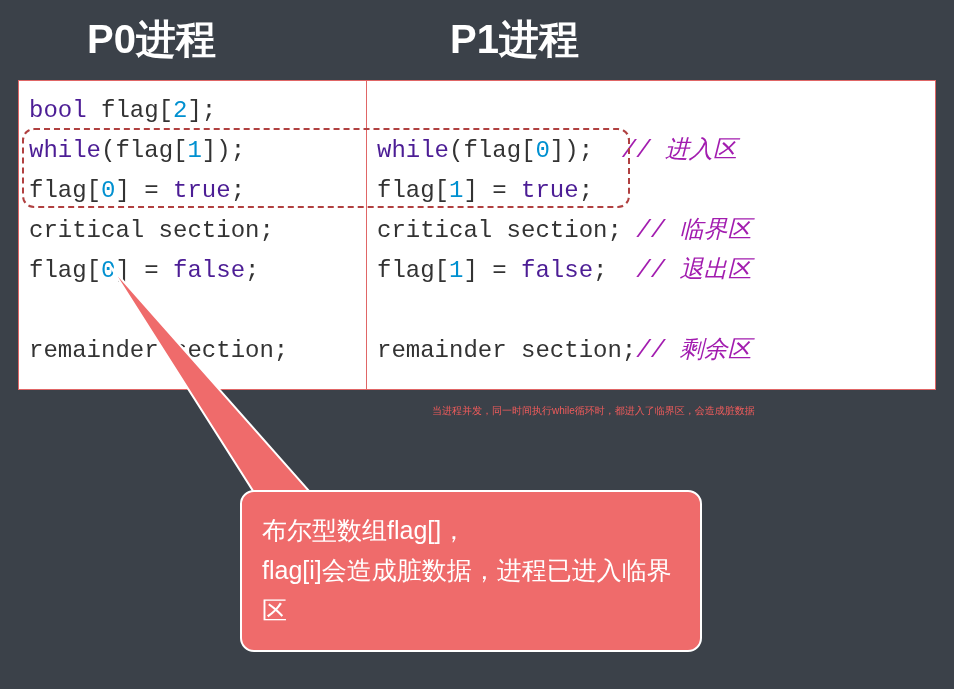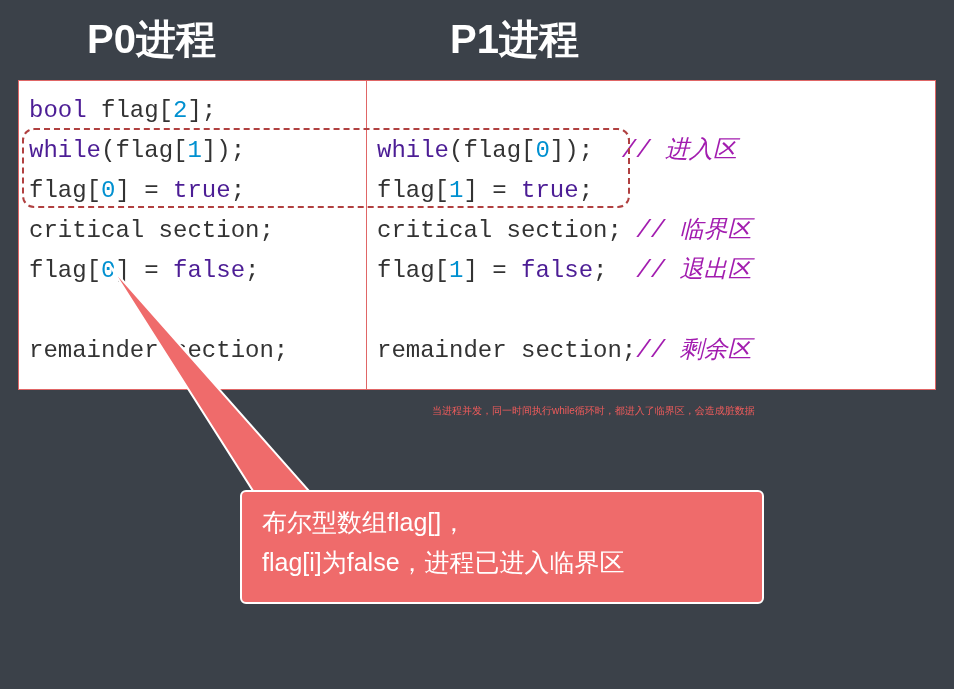--- a/index.html
+++ b/index.html
@@ -65,25 +65,25 @@
     width: 510px;
     color: #ef5b5b;
     font-size: 10px;
     line-height: 22px;
   }
 
   .callout {
     position: absolute;
     top: 490px;
     left: 240px;
-    width: 524px;
+    width: 462px;
     background: #ef6b6b;
     border: 2px solid #fff;
-    border-radius: 6px;
-    padding: 10px 20px 20px 20px;
+    border-radius: 14px;
+    padding: 18px 20px 20px 20px;
     color: #fff;
     font-size: 25px;
     line-height: 40px;
   }
   
   .arrow-svg {
     position: absolute;
     top: 250px; left: 90px;
     width: 320px; height: 260px;
     pointer-events: none;
@@ -117,14 +117,14 @@
 <div class="dashed-hl hl1"></div>
 
 <svg class="arrow-svg" viewBox="0 0 320 260">
   <polygon points="20,16 220,242 170,252" fill="#ef6b6b" stroke="#fff" stroke-width="2"></polygon>
 </svg>
 
 <div class="warn-note">当进程并发，同一时间执行while循环时，都进入了临界区，会造成脏数据</div>
 
 <div class="callout">
   <div>布尔型数组flag[]，</div>
-  <div>flag[i]为false，进程已进入临界区</div>
+  <div>flag[i]会造成脏数据，进程已进入临界区</div>
 </div>
 
 </body></html>

